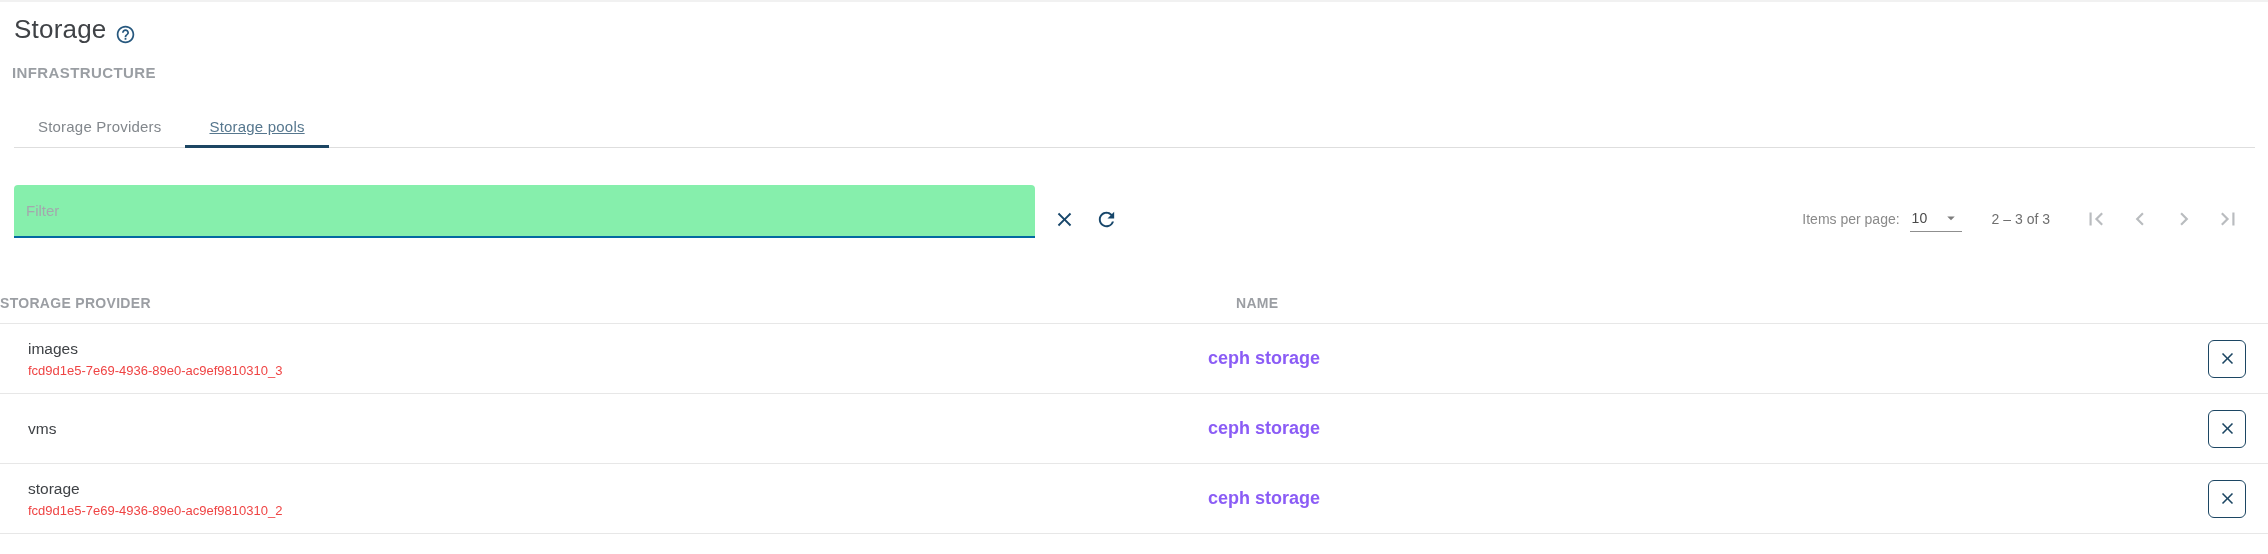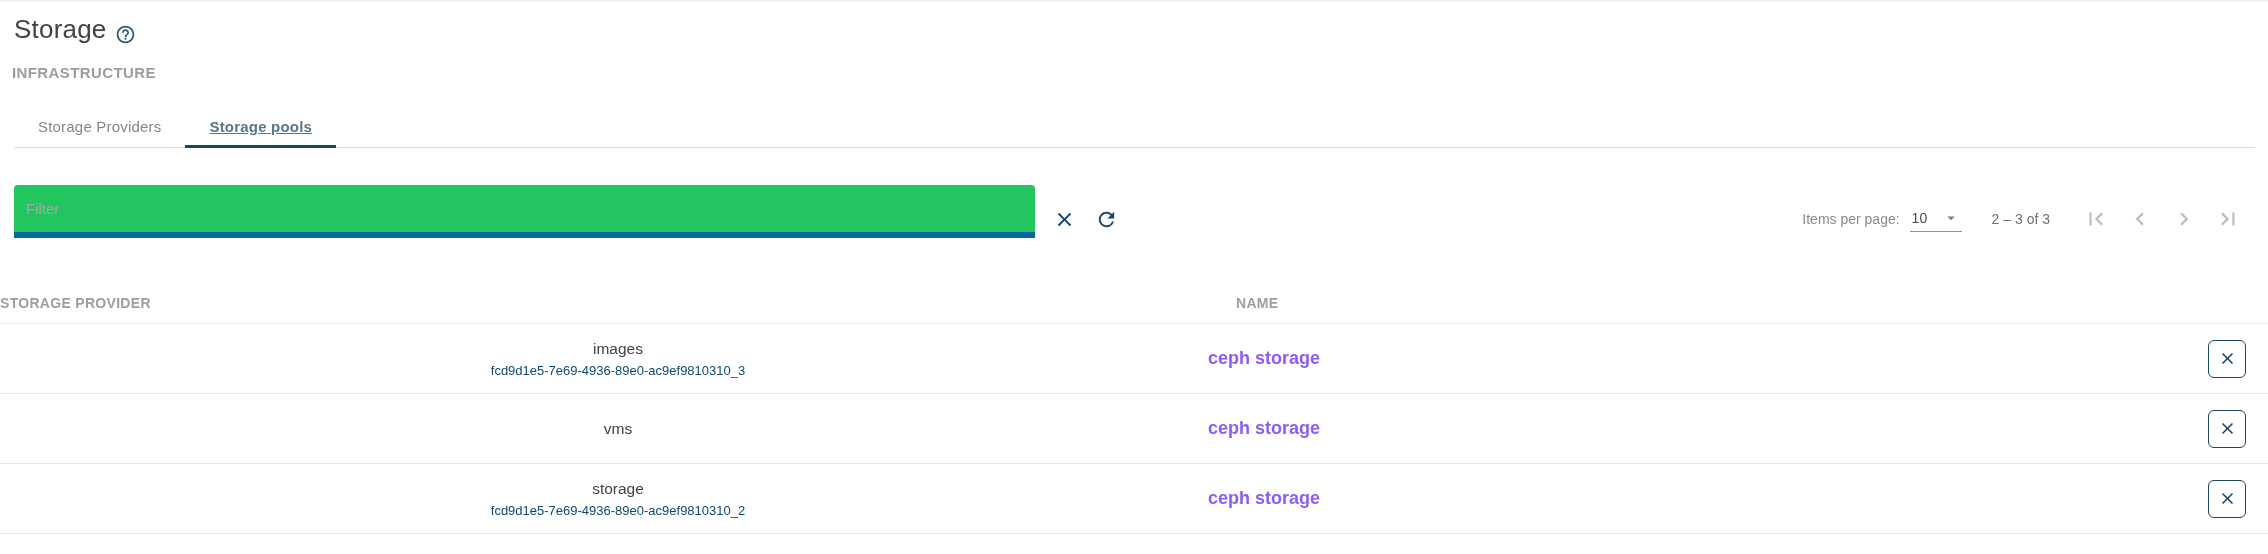--- a/index.html
+++ b/index.html
@@ -42,36 +42,36 @@
   }
   .tab {
     padding: 0 24px; height: 41px;
     display: flex; align-items: center;
     font-size: 15px; cursor: pointer; position: relative;
     letter-spacing: 0.2px;
     text-align: right;
   }
   .tab.inactive { color: #82878c; font-weight: 400; }
   .tab.active  { color: #56778e; font-weight: 400; }
-  .tab.active .tab-label { text-decoration: underline; font-weight: bold; }
+  .tab.active .tab-label { text-decoration: underline; }
   .tab.active::after {
     content: ""; position: absolute; left: 0; right: 0; bottom: -1px;
     height: 3px; background: #1c4663;
   }
 
   
   .toolbar {
     margin: 37px 18px 0 14px;
     display: flex; align-items: flex-end;
   }
   .filter-group { display: flex; align-items: flex-end; }
   .filter-field {
     width: 1021px; height: 53px;
-    background: #22c55e;
-    border-bottom: 6px solid #0369a1;
+    background: #86efac;
+    border-bottom: 2px solid #0369a1;
     border-radius: 4px 4px 0 0;
     position: relative;
   }
   .filter-field input {
     width: 100%; height: 100%;
     background: transparent; border: none; outline: none;
     padding: 0 12px; font-size: 15px; color: #3f4246;
     font-family: "Liberation Sans", sans-serif;
   }
   .filter-field input::placeholder { color: #a3a8ad; opacity: 1; }
@@ -119,23 +119,23 @@
   .th {
     font-size: 14px; font-weight: 700; color: #9b9ea3;
     letter-spacing: 0.3px;
   }
   .th-name { padding-left: 28px; }
   .trow {
     display: grid; grid-template-columns: 1208px 1fr 60px;
     height: 70px; align-items: center;
     border-bottom: 1px solid #e7e7e7;
   }
-  .cell-name { padding-left: 28px; display: flex; flex-direction: column; gap: 5px; text-align: center; }
+  .cell-name { padding-left: 28px; display: flex; flex-direction: column; gap: 5px; }
   .row-name { font-size: 15.5px; color: #3f4246; }
-  .row-id   { font-size: 13px;  color: #0c4a6e; }
+  .row-id   { font-size: 13px;  color: #ef4444; }
   .provider-link {
     font-size: 18px; color: #8b5cf6; text-decoration: none; cursor: pointer;
     justify-self: start;
     font-weight: bold;
   }
   .cell-actions { display: flex; }
   .delete-btn {
     width: 38px; height: 38px;
     background: #fff; border: 1px solid #1c4663; border-radius: 6px;
     cursor: pointer; display: inline-flex; align-items: center; justify-content: center;

